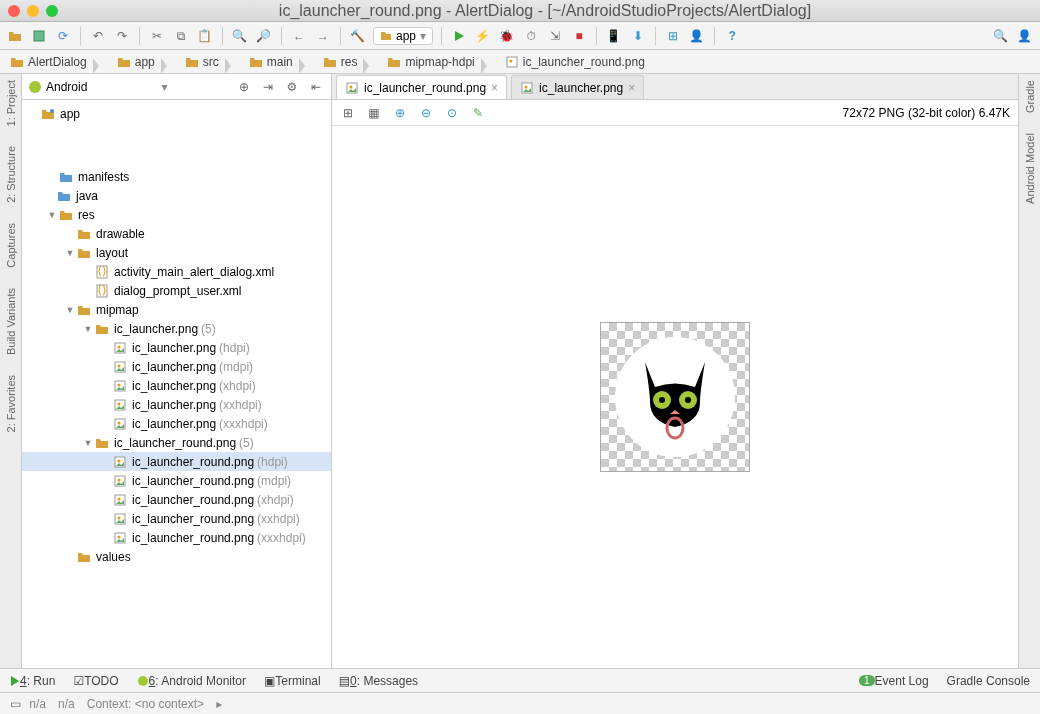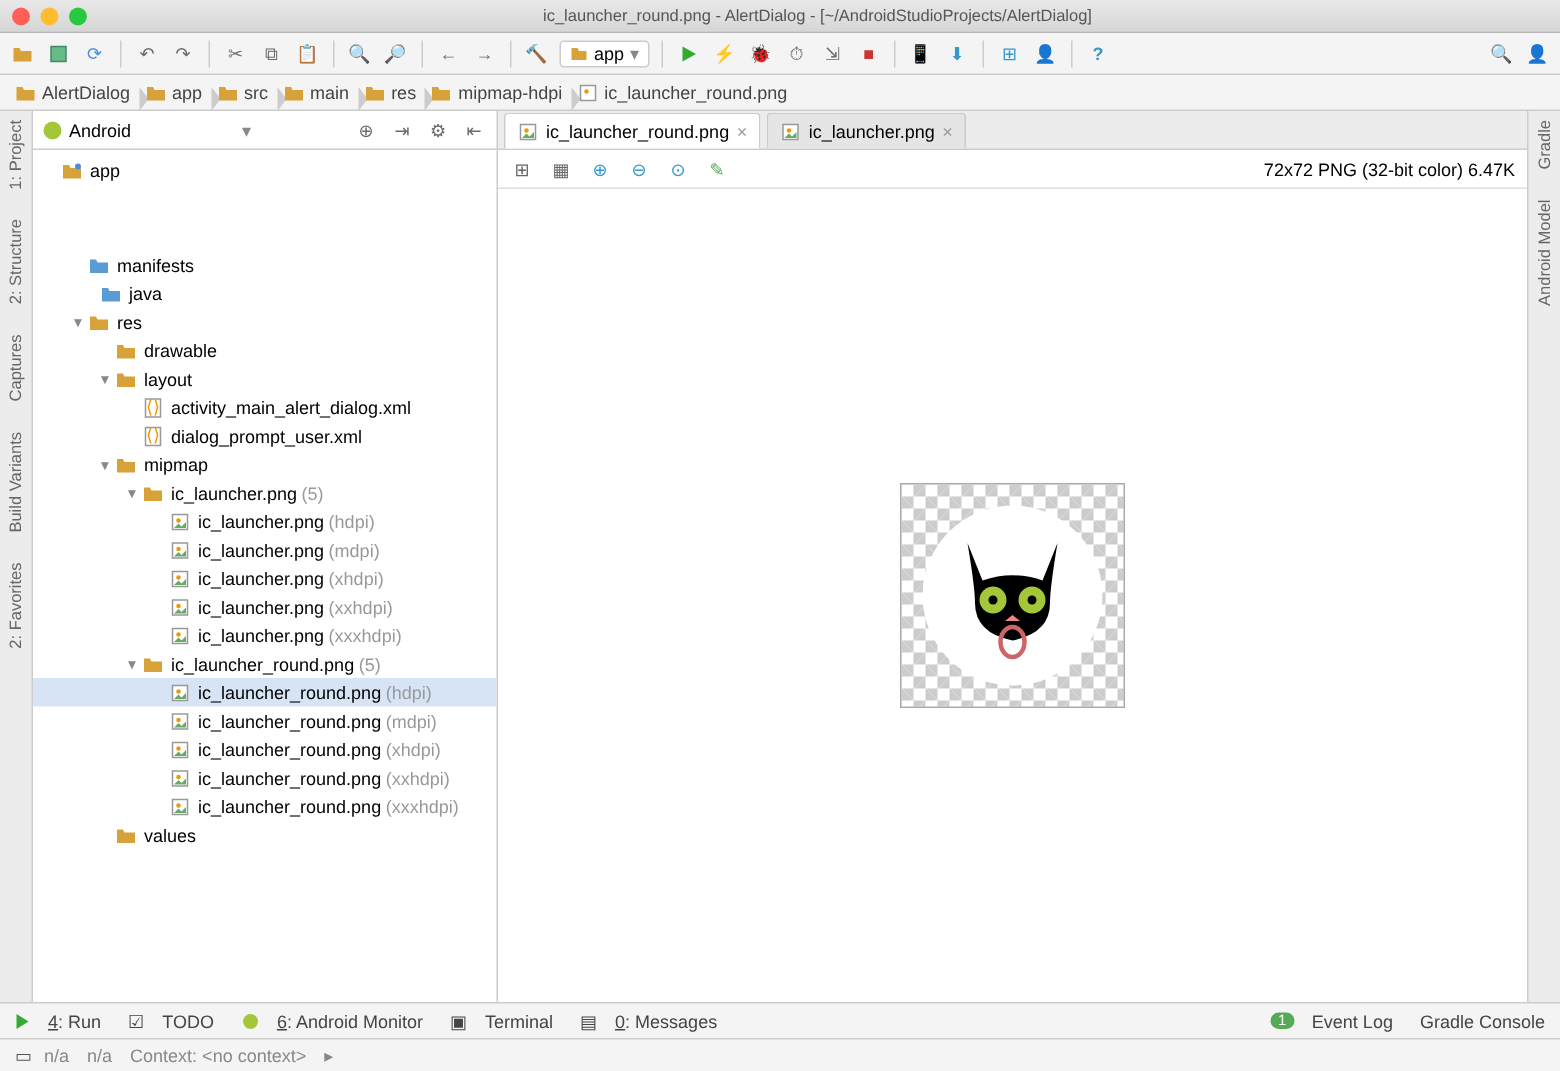--- a/index.html
+++ b/index.html
@@ -1,26 +1,26 @@
 <!DOCTYPE html>
 <html><head>
 <meta charset="utf-8">
 <style>
 * { box-sizing: border-box; margin: 0; padding: 0; font-family: -apple-system, "Helvetica Neue", Arial, sans-serif; font-size: 12px; }
 body { width: 1040px; height: 714px; background: #f0f0f0; display: flex; flex-direction: column; overflow: hidden; }
 .titlebar { height: 22px; background: linear-gradient(#e8e8e8,#d6d6d6); display: flex; align-items: center; padding: 0 8px; border-bottom: 1px solid #b5b5b5; }
 .traffic { display: flex; gap: 7px; }
 .tl { width: 12px; height: 12px; border-radius: 50%; }
 .tl.r { background:#ff5f57;} .tl.y{background:#febc2e;} .tl.g{background:#28c840;}
-.title { flex: 1; text-align: center; color: #555; font-size: 11px; }
+.title { flex: 1; text-align: center; color: #555; font-size: 16px; }
 .toolbar { height: 28px; background: #f4f4f4; border-bottom: 1px solid #ccc; display: flex; align-items: center; padding: 0 6px; gap: 6px; }
 .tb-ico { width: 18px; height: 18px; display: flex; align-items: center; justify-content: center; color: #6b6b6b; cursor: pointer; }
 .tb-sep { width: 1px; height: 18px; background: #ccc; margin: 0 2px; }
 .runcfg { display: flex; align-items: center; border: 1px solid #ccc; border-radius: 3px; padding: 1px 6px; background: #fff; }
-.breadcrumbs { height: 24px; background: #f4f4f4; border-bottom: 1px solid #ccc; display: flex; align-items: center; padding: 0 6px; }
+.breadcrumbs { height: 24px; background: #f4f4f4; border-bottom: 1px solid #ccc; display: flex; align-items: center; padding: 0 6px; gap: 20px; }
 .crumb { display: flex; align-items: center; padding: 0 6px 0 4px; color: #444; position: relative; }
 .crumb::after { content:""; position:absolute; right:-6px; top:3px; width:0;height:0;border-top:8px solid transparent;border-bottom:8px solid transparent;border-left:6px solid #ccc; }
 .crumb.last::after{display:none;}
 .crumb .ci { margin-right: 4px; }
 .main { flex: 1; display: flex; min-height: 0; }
 .leftstrip, .rightstrip { width: 22px; background: #ececec; border-right: 1px solid #ccc; display: flex; flex-direction: column; align-items: center; padding-top: 6px; gap: 20px; }
 .rightstrip { border-right: none; border-left: 1px solid #ccc; }
 .striptxt { writing-mode: vertical-rl; transform: rotate(180deg); color: #666; font-size: 11px; cursor: pointer; display: flex; align-items: center; gap: 4px; }
 .projectpane { width: 310px; background: #fff; border-right: 1px solid #ccc; display: flex; flex-direction: column; }
 .pp-header { height: 26px; border-bottom: 1px solid #ccc; display: flex; align-items: center; padding: 0 6px; justify-content: space-between; gap: 48px; }
@@ -36,21 +36,21 @@
 .tabs { height: 26px; border-bottom: 1px solid #ccc; display: flex; align-items: flex-end; background: #ececec; }
 .tab { height: 24px; border: 1px solid #ccc; border-bottom: none; background: #fff; padding: 0 8px; display: flex; align-items: center; gap: 5px; margin-left: 4px; border-radius: 3px 3px 0 0; }
 .tab.inactive { background: #e5e5e5; }
 .tab .cx { color: #999; cursor: pointer; }
 .imgtools { height: 26px; border-bottom: 1px solid #ddd; display: flex; align-items: center; padding: 0 8px; justify-content: space-between; }
 .it-left { display: flex; gap: 10px; color: #666; }
 .it-ico { width: 16px; height: 16px; cursor: pointer; display:flex;align-items:center;justify-content:center; }
 .imgarea { flex: 1; display: flex; align-items: center; justify-content: center; background: #fff; }
 .checker { width: 150px; height: 150px; background-image: linear-gradient(45deg,#ccc 25%,transparent 25%),linear-gradient(-45deg,#ccc 25%,transparent 25%),linear-gradient(45deg,transparent 75%,#ccc 75%),linear-gradient(-45deg,transparent 75%,#ccc 75%); background-size: 16px 16px; background-position: 0 0,0 8px,8px -8px,-8px 0; border:1px solid #aaa; display:flex; align-items:center; justify-content:center; }
 .bottombar { height: 24px; border-top: 1px solid #ccc; background: #f4f4f4; display: flex; align-items: center; padding: 0 10px; gap: 18px; }
-.bb-item { display: flex; align-items: center; gap: 12px; color: #444; cursor: pointer; }
+.bb-item { display: flex; align-items: center; gap: 0; color: #444; cursor: pointer; }
 .statusbar { height: 22px; border-top: 1px solid #ccc; background: #f4f4f4; display: flex; align-items: center; padding: 0 10px; color: #555; font-size: 11px; }
 .status-l { flex: 1; white-space: nowrap; overflow: hidden; }
 .status-r { display: flex; gap: 12px; color: #888; }
 svg { display: block; }
 .folder-ico { fill:#d8a23a; }
 .underline-key { text-decoration: underline; }
 </style>
 </head>
 <body>
 
@@ -220,21 +220,21 @@
         </div>
         <div class="tn" style="padding-left: 24px; margin-top: 44px;">
           <span class="tw"></span>
           <span class="ti">
             <svg width="14" height="14">
               <path fill="#5b9bd5" d="M1 3h4l1 2h7v7H1z"></path>
             </svg>
           </span>
           <span>manifests</span>
         </div>
-        <div class="tn" style="padding-left: 32px;">
+        <div class="tn" style="padding-left: 22px;">
           <span class="tw"></span>
           <span class="ti">
             <svg width="14" height="14">
               <path fill="#5b9bd5" d="M1 3h4l1 2h7v7H1z"></path>
             </svg>
           </span>
           <span>java</span>
         </div>
         <div class="tn" style="padding-left: 24px;">
           <span class="tw">▼</span>

